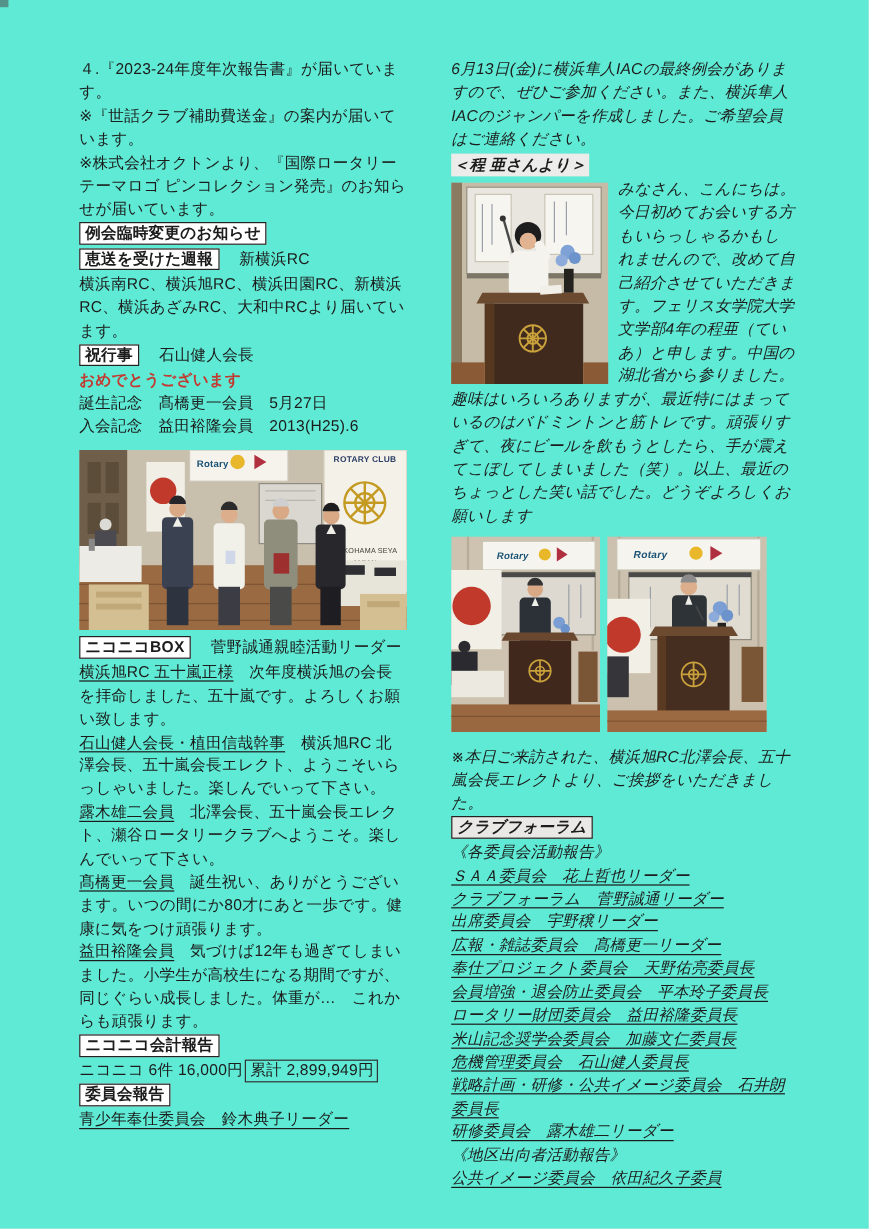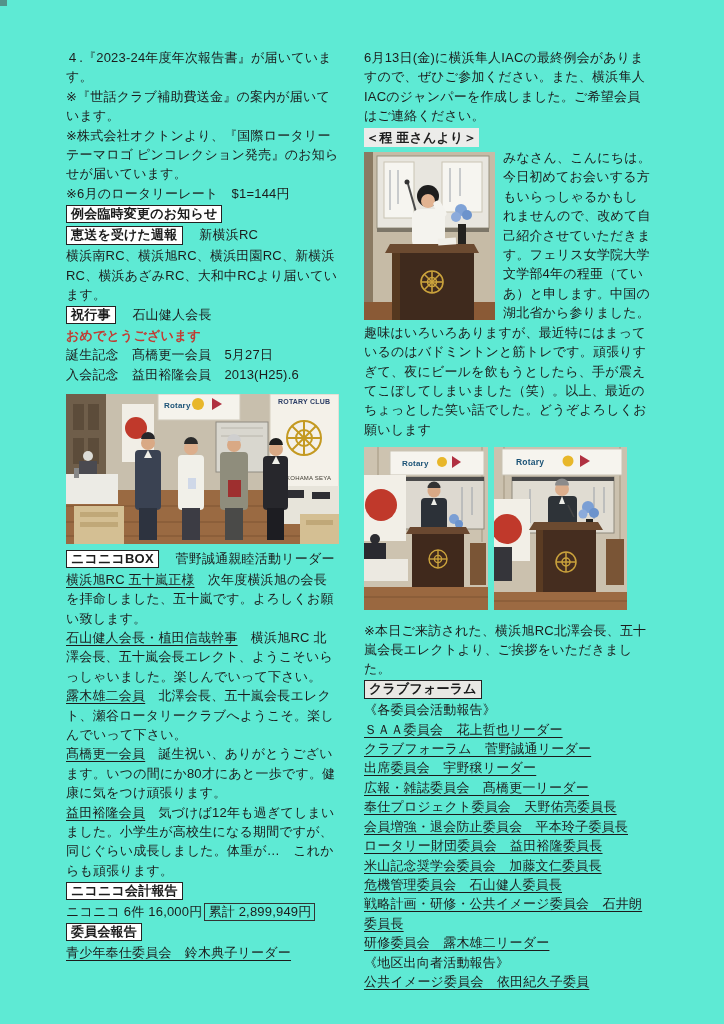--- a/index.html
+++ b/index.html
@@ -5,21 +5,21 @@
   html,body { margin:0; padding:0; background:#e9e9e7; }
   .page {
     position:relative; width:724px; height:1024px; margin:0 auto;
     background:#5eead4; overflow:hidden;
     font-family:"Liberation Sans","DejaVu Sans",sans-serif;
     color:#1c1c1c;
   }
   .scan-speck { position:absolute; left:0; top:0; width:7px; height:6px; background:#4a4a4a; opacity:.55; }
   .col { position:absolute; top:48px; font-size:13px; line-height:19.4px; font-weight:500; letter-spacing:.2px; }
   .col-left  { left:66px;  width:273px; }
-  .col-right { left:364px; width:287px; }
+  .col-right { left:376px; width:287px;font-style:italic; }
   p { margin:0; }
   .box {
     display:inline-block; border:1.6px solid #222; padding:0 4px;
     font-weight:700; line-height:16.5px; margin:1.5px 0; background:#fff;
   }
   .box.gray { background:#e9e8e4; }
   .box-thin {
     display:inline-block; border:1.3px solid #333; padding:0 3px;
     font-weight:500; line-height:16.5px; margin-left:2px;
   }
@@ -37,21 +37,20 @@
 </head>
 <body>
 
 <div class="page">
   <div class="scan-speck"></div>
 
   <div class="col col-left">
     <p>４.『2023-24年度年次報告書』が届いています。</p>
     <p>※『世話クラブ補助費送金』の案内が届いています。</p>
     <p>※株式会社オクトンより、『国際ロータリーテーマロゴ ピンコレクション発売』のお知らせが届いています。</p>
-    <p>※6月のロータリーレート　$1=144円</p>
 
     <p class="box-line">
       <span class="box">例会臨時変更のお知らせ</span>
     </p>
     <p class="box-line">
       <span class="box">恵送を受けた週報</span>
       <span class="after-box">新横浜RC</span>
     </p>
     <p>横浜南RC、横浜旭RC、横浜田園RC、新横浜RC、横浜あざみRC、大和中RCより届いています。</p>
 

